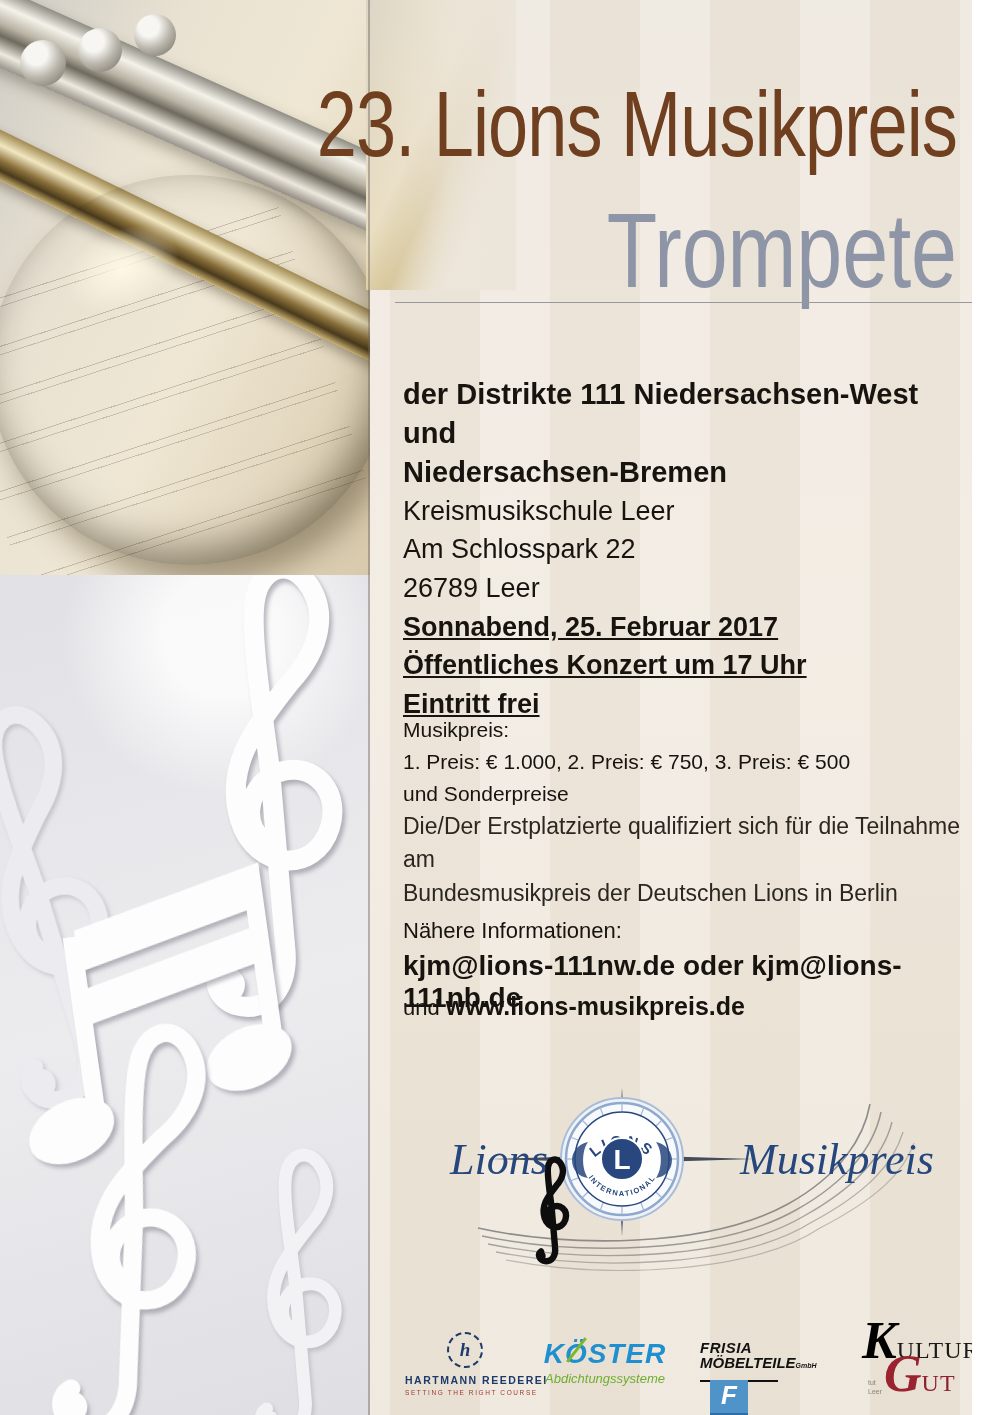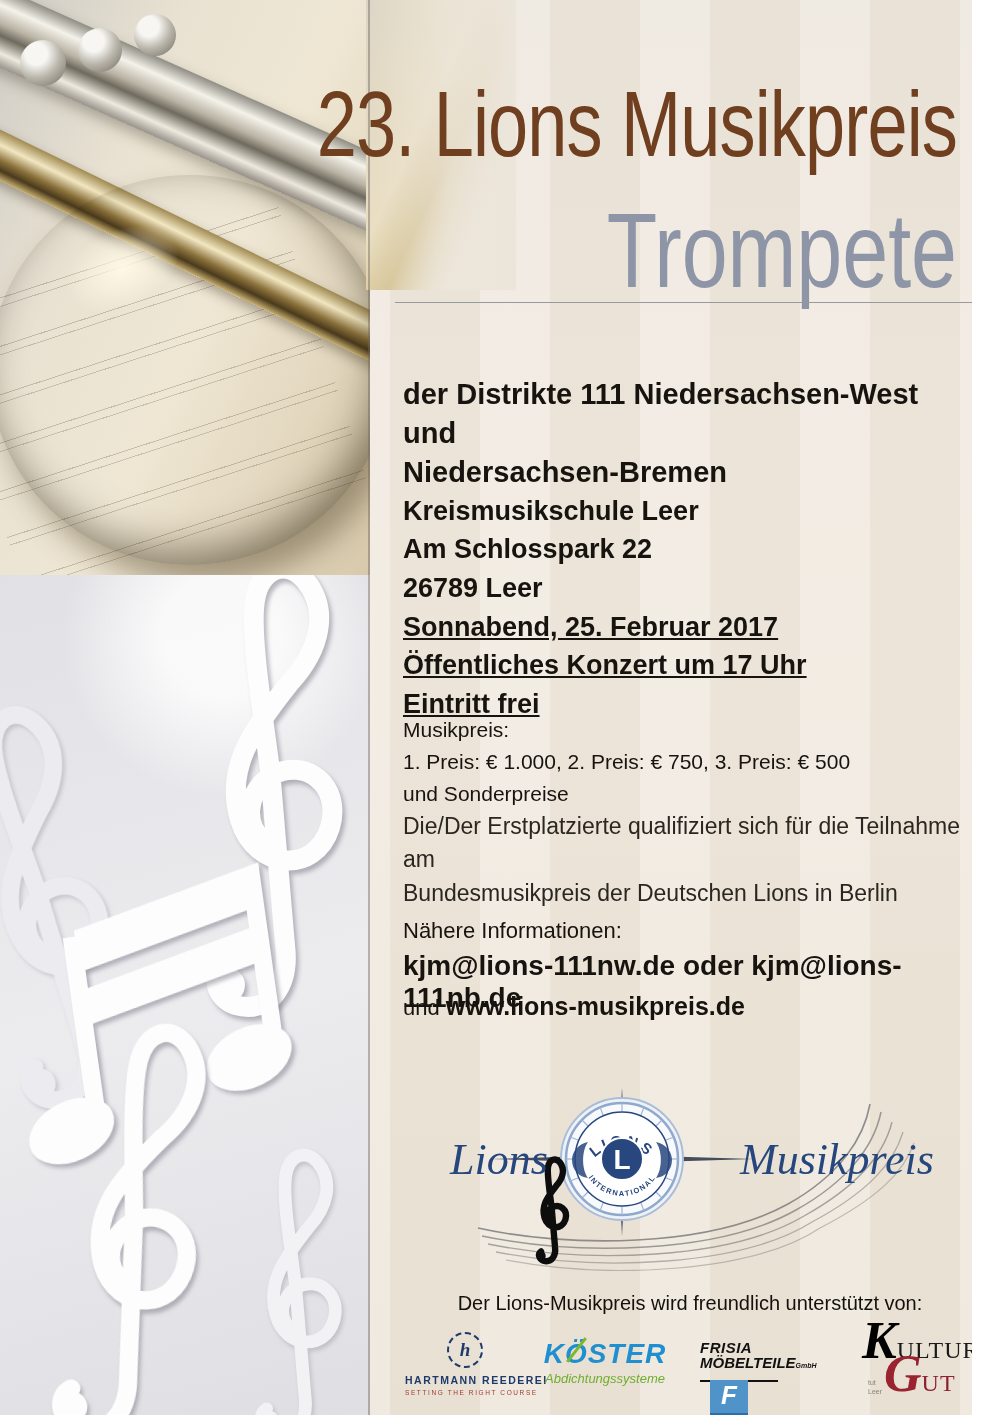--- a/index.html
+++ b/index.html
@@ -52,21 +52,21 @@
     font-size:82px;font-weight:300;letter-spacing:-1px;color:#6f3f1f;
     transform:scale(.88,1.12);transform-origin:100% 50%;white-space:nowrap;}
   .subtitle{position:absolute;right:15px;top:196px;width:760px;text-align:right;
     font-size:96px;font-weight:300;color:#8e95a7;
     transform:scale(.86,1.1);transform-origin:100% 50%;white-space:nowrap;}
   .subtitle-rule{position:absolute;left:395px;top:302px;width:590px;height:1px;background:#98999e;}
   
   .txt{position:absolute;color:#17130f;}
   .districts{left:403px;top:375px;width:540px;font-size:29px;font-weight:bold;line-height:1.35;}
   .districts .l2{text-align:left;}
-  .venue{left:403px;top:492px;font-size:27px;font-weight:bold;line-height:1.42;}
+  .venue{left:403px;top:492px;font-size:27px;font-weight:normal;line-height:1.42;}
   .dates{left:403px;top:608px;font-size:27px;font-weight:bold;line-height:1.42;text-decoration:underline;}
   .prizes{left:403px;top:714px;font-size:21px;line-height:1.52;}
   .qualif{left:403px;top:810px;font-size:23px;line-height:1.45;color:#2a2620;}
   .info-head{left:403px;top:918px;font-size:22px;}
   .info-mail{left:403px;top:950px;font-size:28px;font-weight:bold;}
   .info-web{left:403px;top:992px;font-size:22px;}
   .info-web b{font-size:25px;}
   
   .support-head{left:390px;top:1292px;width:600px;text-align:center;font-size:20px;color:#14110d;}
   .sponsor{position:absolute;text-align:center;}
@@ -256,21 +256,20 @@
     </g>
 
     <g>
       <use href="#clefPath" x="78" y="68" width="58" height="116" stroke="#0d0d0d" fill="#0d0d0d" stroke-width="11"></use>
     </g>
 
     <text x="2" y="88" class="serif-it" font-size="44" fill="#26477d">Lions</text>
     <text x="292" y="88" class="serif-it" font-size="44" fill="#26477d">Musikpreis</text>
   </svg>
 
-  <div class="txt support-head">Der Lions-Musikpreis wird freundlich unterstützt von:</div>
 
   <div class="sponsor hartmann">
     <div class="ring">
         <span>h</span>
       </div>
     <div class="name">HARTMANN REEDEREI</div>
     <div class="tag">SETTING THE RIGHT COURSE</div>
   </div>
 
   <div class="sponsor koester">

